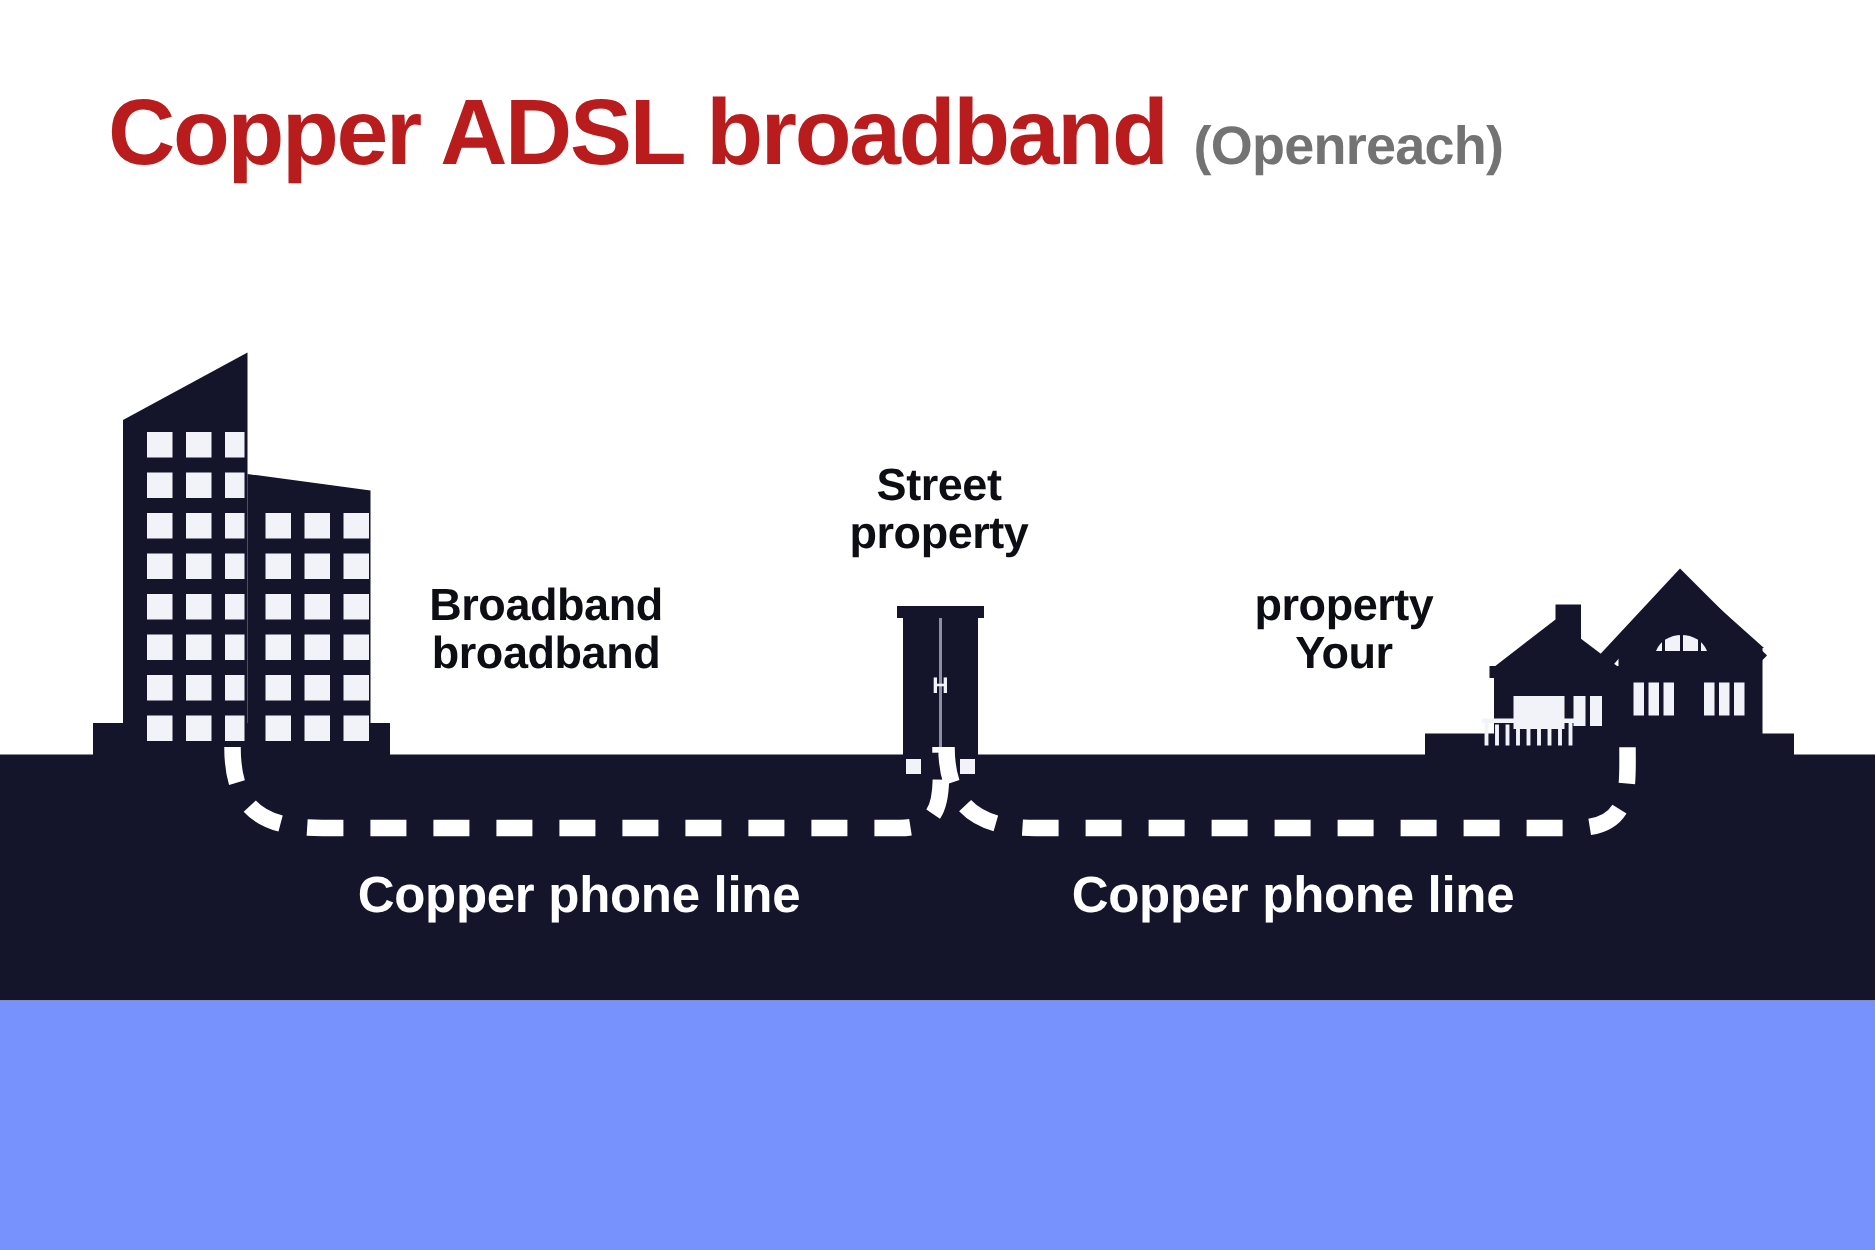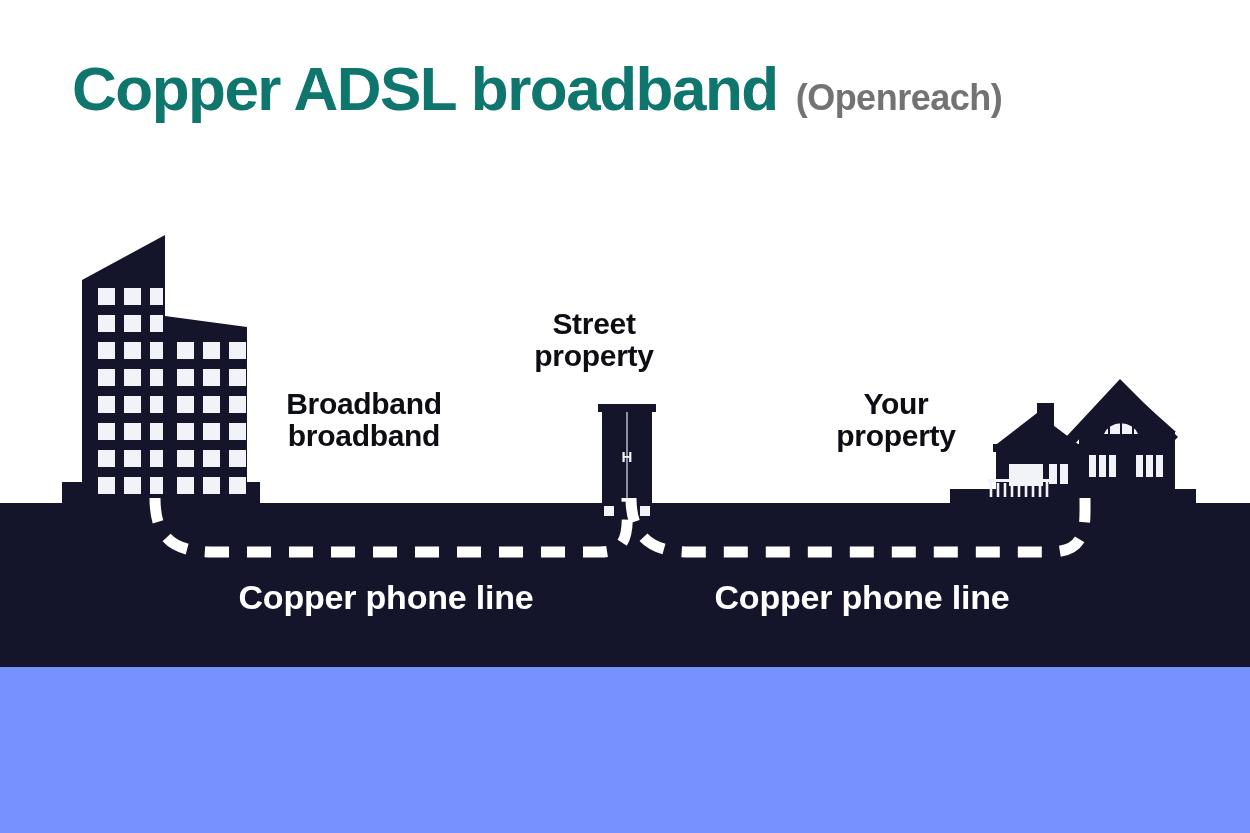--- a/index.html
+++ b/index.html
@@ -1,34 +1,34 @@
 <!DOCTYPE html>
 <html><head>
 <meta charset="utf-8">
 <style>
   html,body{margin:0;padding:0;background:#fff;}
   body{font-family:"Liberation Sans","DejaVu Sans",sans-serif;}
   #stage{position:relative;width:1250px;height:833px;overflow:hidden;background:#ffffff;}
 
   
   #title-row{position:absolute;left:72px;top:58px;display:flex;align-items:baseline;gap:18px;white-space:nowrap;}
-  #title-main{font-size:62px;font-weight:700;color:#0f766e;letter-spacing:-1.5px;line-height:1;}
+  #title-main{font-size:62px;font-weight:700;color:#b91c1c;letter-spacing:-1.5px;line-height:1;}
   #title-sub{font-size:36px;font-weight:700;color:#737373;letter-spacing:-0.5px;line-height:1;}
 
   
   #ground-band{position:absolute;left:0;top:503px;width:1250px;height:164px;background:#14142a;}
   #speed-band{position:absolute;left:0;top:667px;width:1250px;height:166px;background:#7792fc;}
 
   
   #scene{position:absolute;left:0;top:0;width:1250px;height:833px;}
 
   
   .scene-label{position:absolute;font-weight:700;color:#0d0d14;text-align:center;line-height:1.08;letter-spacing:-0.3px;}
   #label-exchange{left:258px;top:388px;width:212px;font-size:30px;}
-  #label-cabinet{left:498px;top:308px;width:192px;font-size:30px;}
+  #label-cabinet{left:530px;top:308px;width:192px;font-size:30px;}
   #label-property{left:800px;top:388px;width:192px;font-size:30px;}
 
   .line-label{position:absolute;font-weight:700;color:#ffffff;text-align:center;font-size:34px;letter-spacing:-0.2px;}
   #label-line-left{left:236px;top:578px;width:300px;}
   #label-line-right{left:712px;top:578px;width:300px;}
 
   
   #speed-row{position:absolute;left:0;top:667px;width:1250px;height:166px;}
 </style>
 </head>
@@ -169,22 +169,22 @@
     <div>Broadband</div>
     <div>broadband</div>
   </div>
 
   <div class="scene-label" id="label-cabinet">
     <div>Street</div>
     <div>property</div>
   </div>
 
   <div class="scene-label" id="label-property">
+    <div>property</div>
     <div>Your</div>
-    <div>property</div>
   </div>
 
   <div class="line-label" id="label-line-left">Copper phone line</div>
   <div class="line-label" id="label-line-right">Copper phone line</div>
 
   <div id="speed-row">
 
     
 
     

